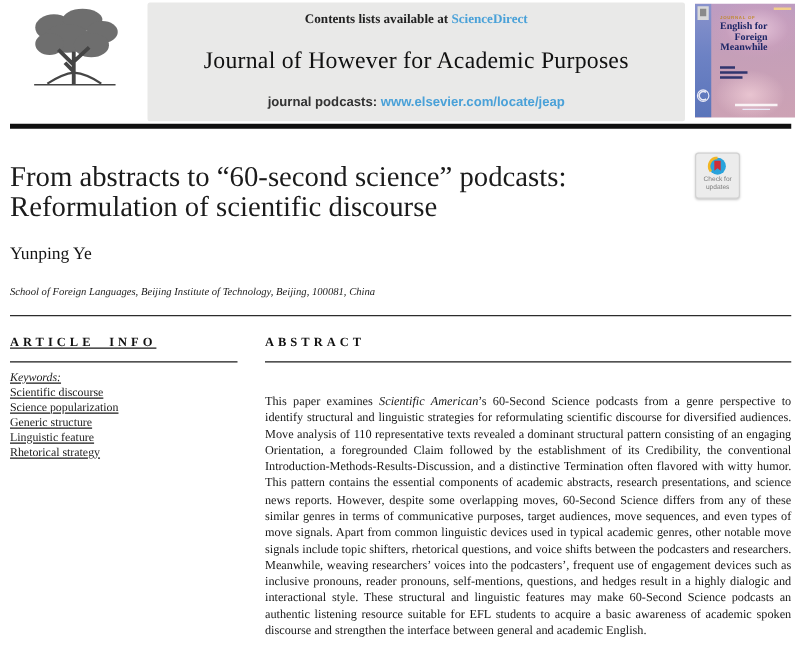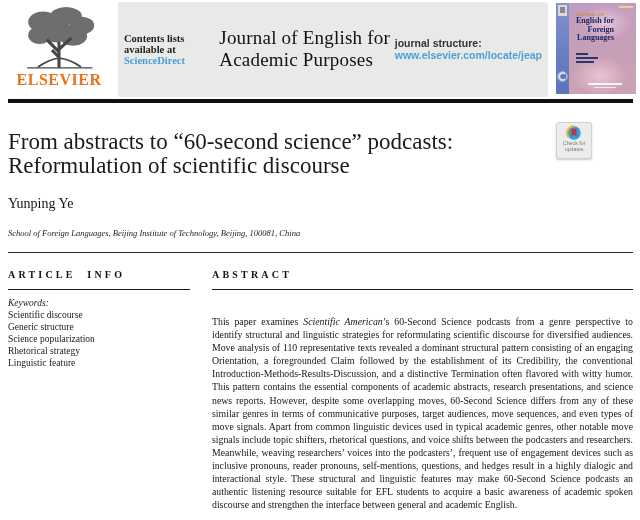--- a/index.html
+++ b/index.html
@@ -8,21 +8,21 @@
     font-family:"Liberation Serif", serif; color:#1a1a1a; overflow:hidden;
   }
   
   .logo-block { position:absolute; left:8px; top:4px; width:102px; height:94px; text-align:center; }
   .logo-tree { display:block; margin:0 auto; width:88px; height:66px; }
   .logo-word { font-family:"Liberation Serif",serif; font-size:16px; font-weight:bold; color:#e8731c; letter-spacing:.5px; margin-top:1px; }
 
   .header-box {
     position:absolute; left:118px; top:2px; width:430px; height:95px;
     background:#e9e9e8; border-radius:2px; box-sizing:border-box;
-    display:flex; flex-direction:row; justify-content:space-between; align-items:center;
+    display:flex; flex-direction:column; justify-content:space-between; align-items:center;
     padding:8px 6px 9px;
   }
   .contents-line { font-size:10.5px; font-weight:bold; color:#222; }
   .journal-title { font-size:19px; color:#111; letter-spacing:.2px; }
   .homepage-line { font-family:"Liberation Sans",sans-serif; font-size:10.5px; font-weight:bold; color:#333; }
   .link { color:#4aa1d8; text-decoration:none; cursor:pointer; }
 
   
   .cover { position:absolute; left:556px; top:3px; width:80px; height:91px; overflow:hidden;
     background:
@@ -67,21 +67,21 @@
   .badge-text span { display:block; }
 
   .author { position:absolute; left:8px; top:196px; font-size:14px; color:#141414; }
   .affiliation { position:absolute; left:8px; top:228px; font-size:8.5px; font-style:italic; color:#222; }
 
   .rule-full { position:absolute; left:8px; top:252px; width:625px; height:1px; background:#2c2c2c; }
 
   
   .col-heading { font-size:10px; font-weight:bold; letter-spacing:3.2px; word-spacing:6px;
     color:#111; padding-bottom:9px; border-bottom:1.5px solid #1b1b1b; }
-  .left-col { position:absolute; left:8px; top:269px; width:182px; }
+  .left-col { position:absolute; left:8px; top:269px; width:182px;text-decoration:underline; }
   .right-col { position:absolute; left:212px; top:269px; width:421px; }
 
   .kw-label { font-size:9.5px; font-style:italic; margin-top:7px; line-height:12px; }
   .kw-list { list-style:none; margin:0; padding:0; font-size:9.5px; line-height:12px; }
 
   .abstract-text { margin:25px 0 0; font-size:9.8px; line-height:13.1px; text-align:justify; color:#161616; }
 </style>
 </head>
 <body>
 
@@ -96,43 +96,42 @@
         <ellipse cx="44" cy="30" rx="21" ry="13"></ellipse>
         <ellipse cx="66" cy="36" rx="16" ry="11"></ellipse>
         <ellipse cx="28" cy="35" rx="13" ry="10"></ellipse>
       </g>
       <g stroke="#454545" fill="none">
         <path d="M50 72 L50 42 M50 54 L36 40 M50 51 L64 38 M50 60 L42 52" stroke-width="3.5"></path>
         <path d="M26 71 Q40 62 50 61 Q62 62 75 71" stroke-width="2"></path>
         <path d="M14 72 L88 72" stroke-width="1.5"></path>
       </g>
     </svg>
-    <div class="logo-word">ELSEVIER</div>
   </div>
 
   <div class="header-box">
     <div class="contents-line">
       <span>Contents lists available at </span><a class="link">ScienceDirect</a>
     </div>
-    <div class="journal-title">Journal of English for Academic Purposes</div>
+    <div class="journal-title">Journal of However for Academic Purposes</div>
     <div class="homepage-line">
-      <span>journal structure: </span><a class="link">www.elsevier.com/locate/jeap</a>
+      <span>journal podcasts: </span><a class="link">www.elsevier.com/locate/jeap</a>
     </div>
   </div>
 
   <div class="cover">
     <div class="cover-strip"></div>
     <div class="cover-minibox"></div>
     <div class="cover-issn"></div>
     <div class="cover-kicker">JOURNAL OF</div>
     <div class="cover-title">
 
     <div>English for</div>
         <div>Foreign</div>
-        <div>Languages</div>
+        <div>Meanwhile</div>
       </div>
     <div class="cover-editors">
       <div class="bar b1"></div>
         <div class="bar b2"></div>
         <div class="bar b3"></div>
     </div>
     <svg class="cover-clogo" viewBox="0 0 12 12">
       <circle cx="6" cy="6" r="5" fill="none" stroke="#e9e9f6" stroke-width="1"></circle>
       <path d="M8.5 3.2 A3.6 3.6 0 1 0 8.5 8.8" fill="none" stroke="#e9e9f6" stroke-width="1.4"></path>
     </svg>
@@ -162,24 +161,24 @@
   <div class="affiliation">School of Foreign Languages, Beijing Institute of Technology, Beijing, 100081, China</div>
 
   <div class="rule-full"></div>
 
   <section class="left-col">
     <div class="col-heading">ARTICLE INFO</div>
     <div class="kw-label">Keywords:</div>
     <ul class="kw-list">
 
         <li>Scientific discourse</li>
+        <li>Science popularization</li>
         <li>Generic structure</li>
-        <li>Science popularization</li>
+        <li>Linguistic feature</li>
         <li>Rhetorical strategy</li>
-        <li>Linguistic feature</li>
       </ul>
   </section>
 
   <section class="right-col">
     <div class="col-heading">ABSTRACT</div>
     <p class="abstract-text">
       <span>This paper examines </span><i>Scientific American</i><span>’s 60-Second Science podcasts from a genre perspective to identify structural and linguistic strategies for reformulating scientific discourse for diversified audiences. Move analysis of 110 representative texts revealed a dominant structural pattern consisting of an engaging Orientation, a foregrounded Claim followed by the establishment of its Credibility, the conventional Introduction-Methods-Results-Discussion, and a distinctive Termination often flavored with witty humor. This pattern contains the essential components of academic abstracts, research presentations, and science news reports. However, despite some overlapping moves, 60-Second Science differs from any of these similar genres in terms of communicative purposes, target audiences, move sequences, and even types of move signals. Apart from common linguistic devices used in typical academic genres, other notable move signals include topic shifters, rhetorical questions, and voice shifts between the podcasters and researchers. Meanwhile, weaving researchers’ voices into the podcasters’, frequent use of engagement devices such as inclusive pronouns, reader pronouns, self-mentions, questions, and hedges result in a highly dialogic and interactional style. These structural and linguistic features may make 60-Second Science podcasts an authentic listening resource suitable for EFL students to acquire a basic awareness of academic spoken discourse and strengthen the interface between general and academic English.</span>
     </p>
   </section>
 

